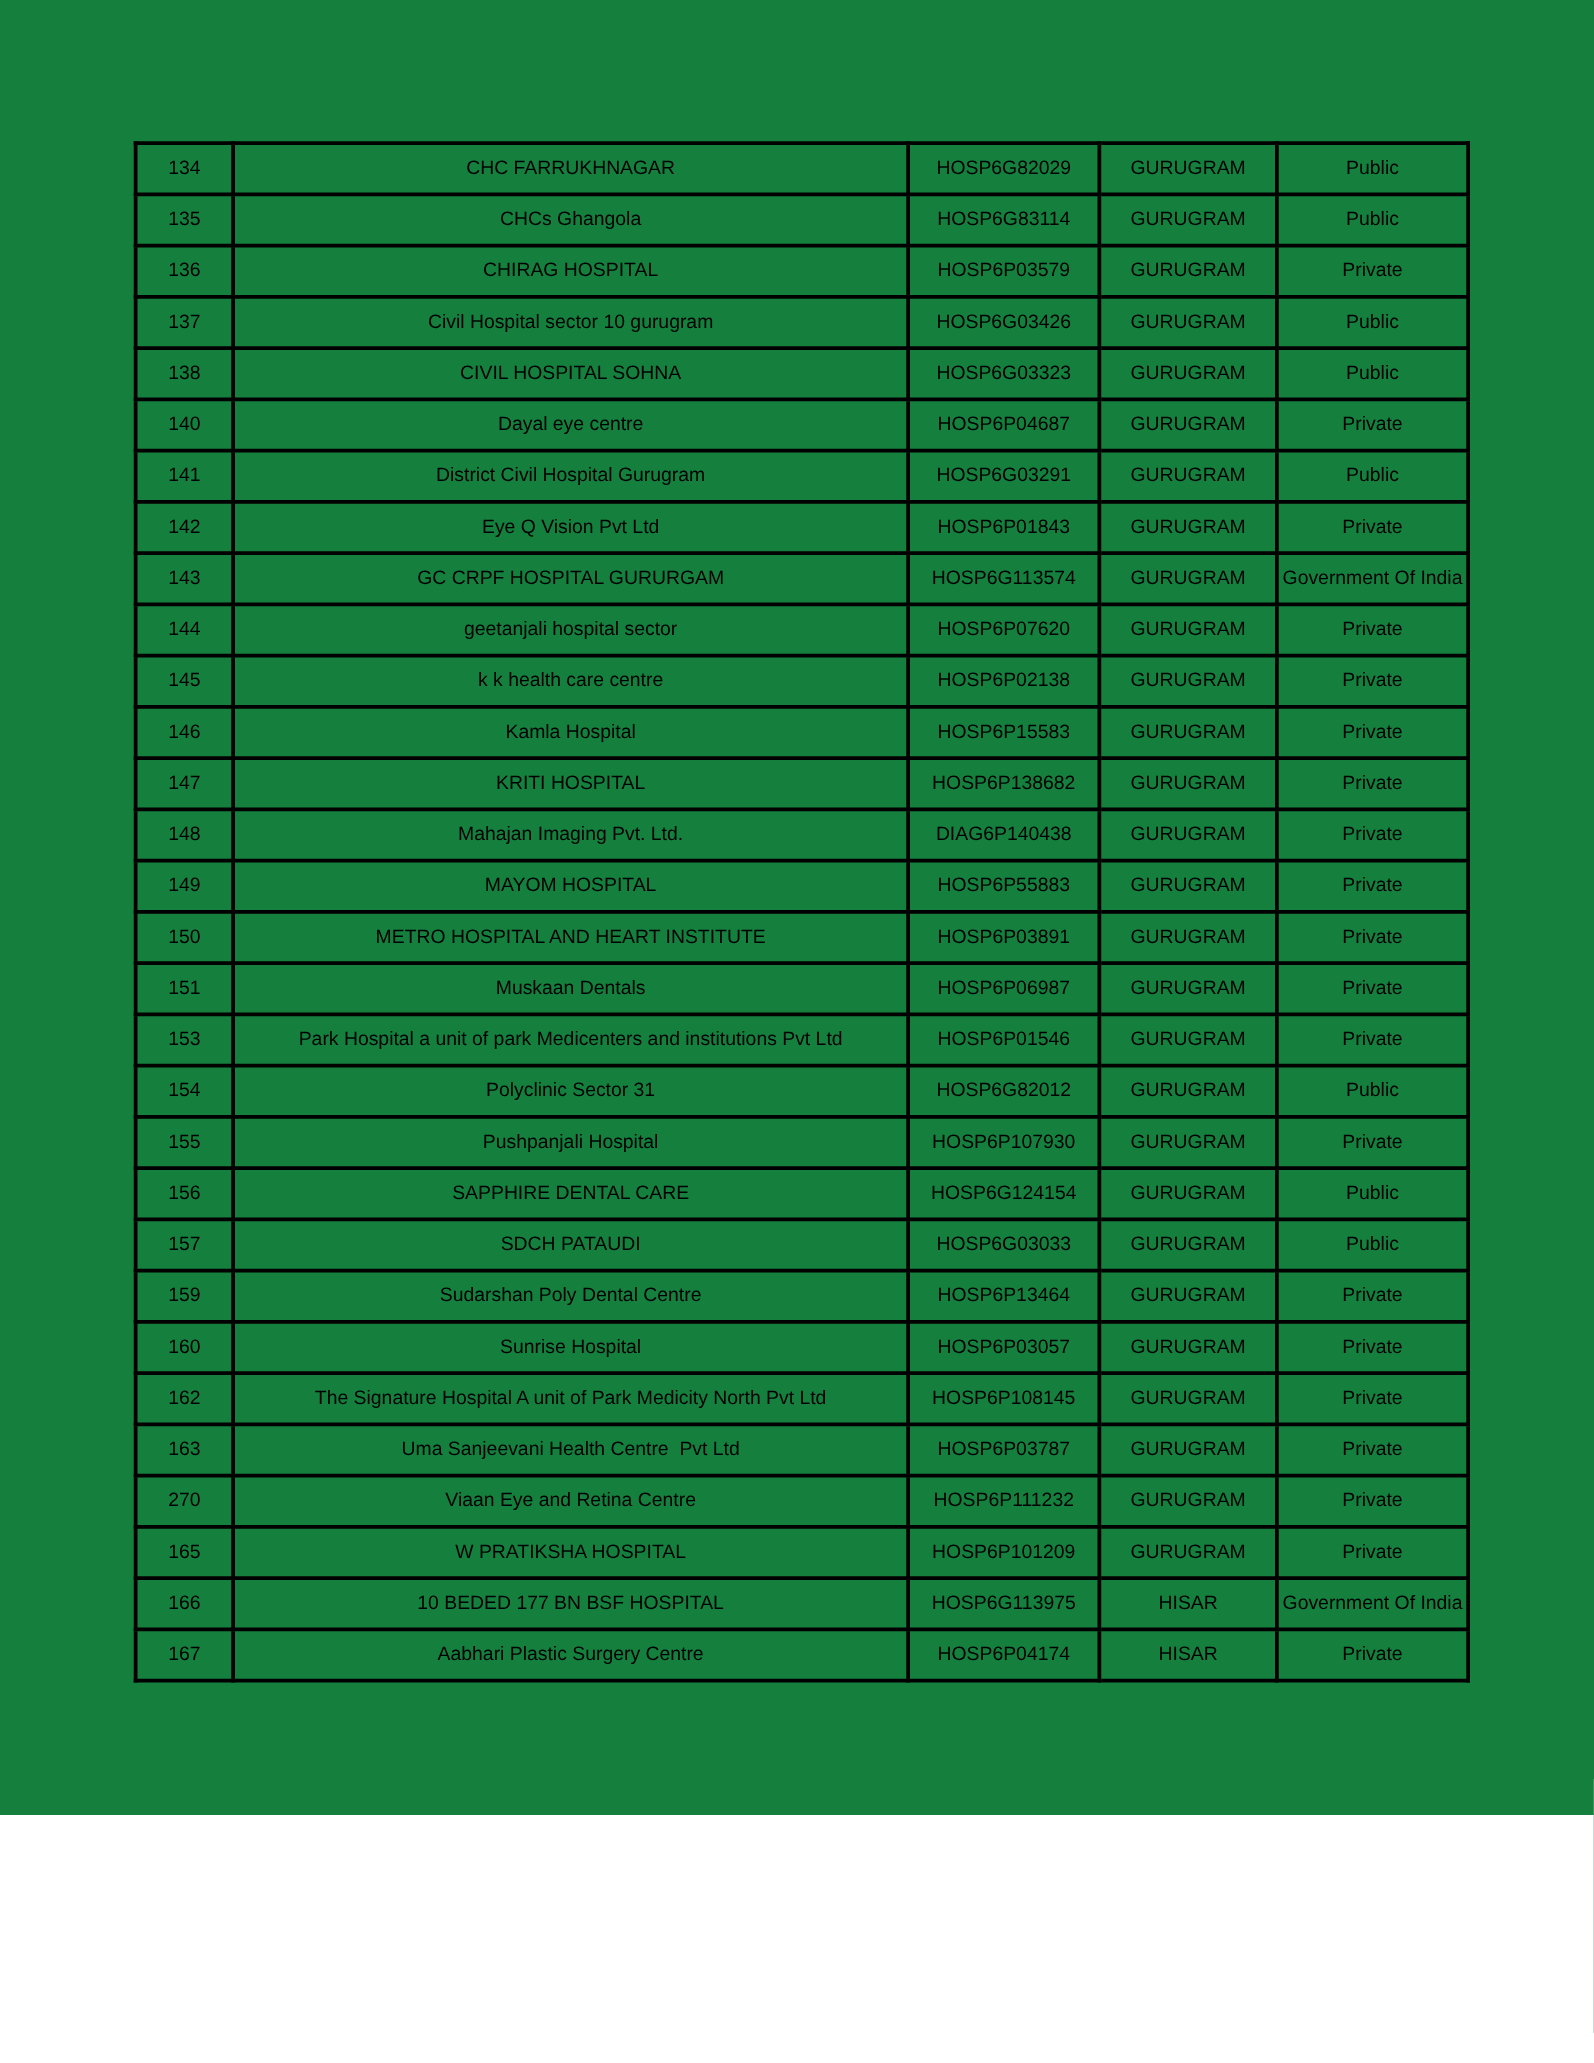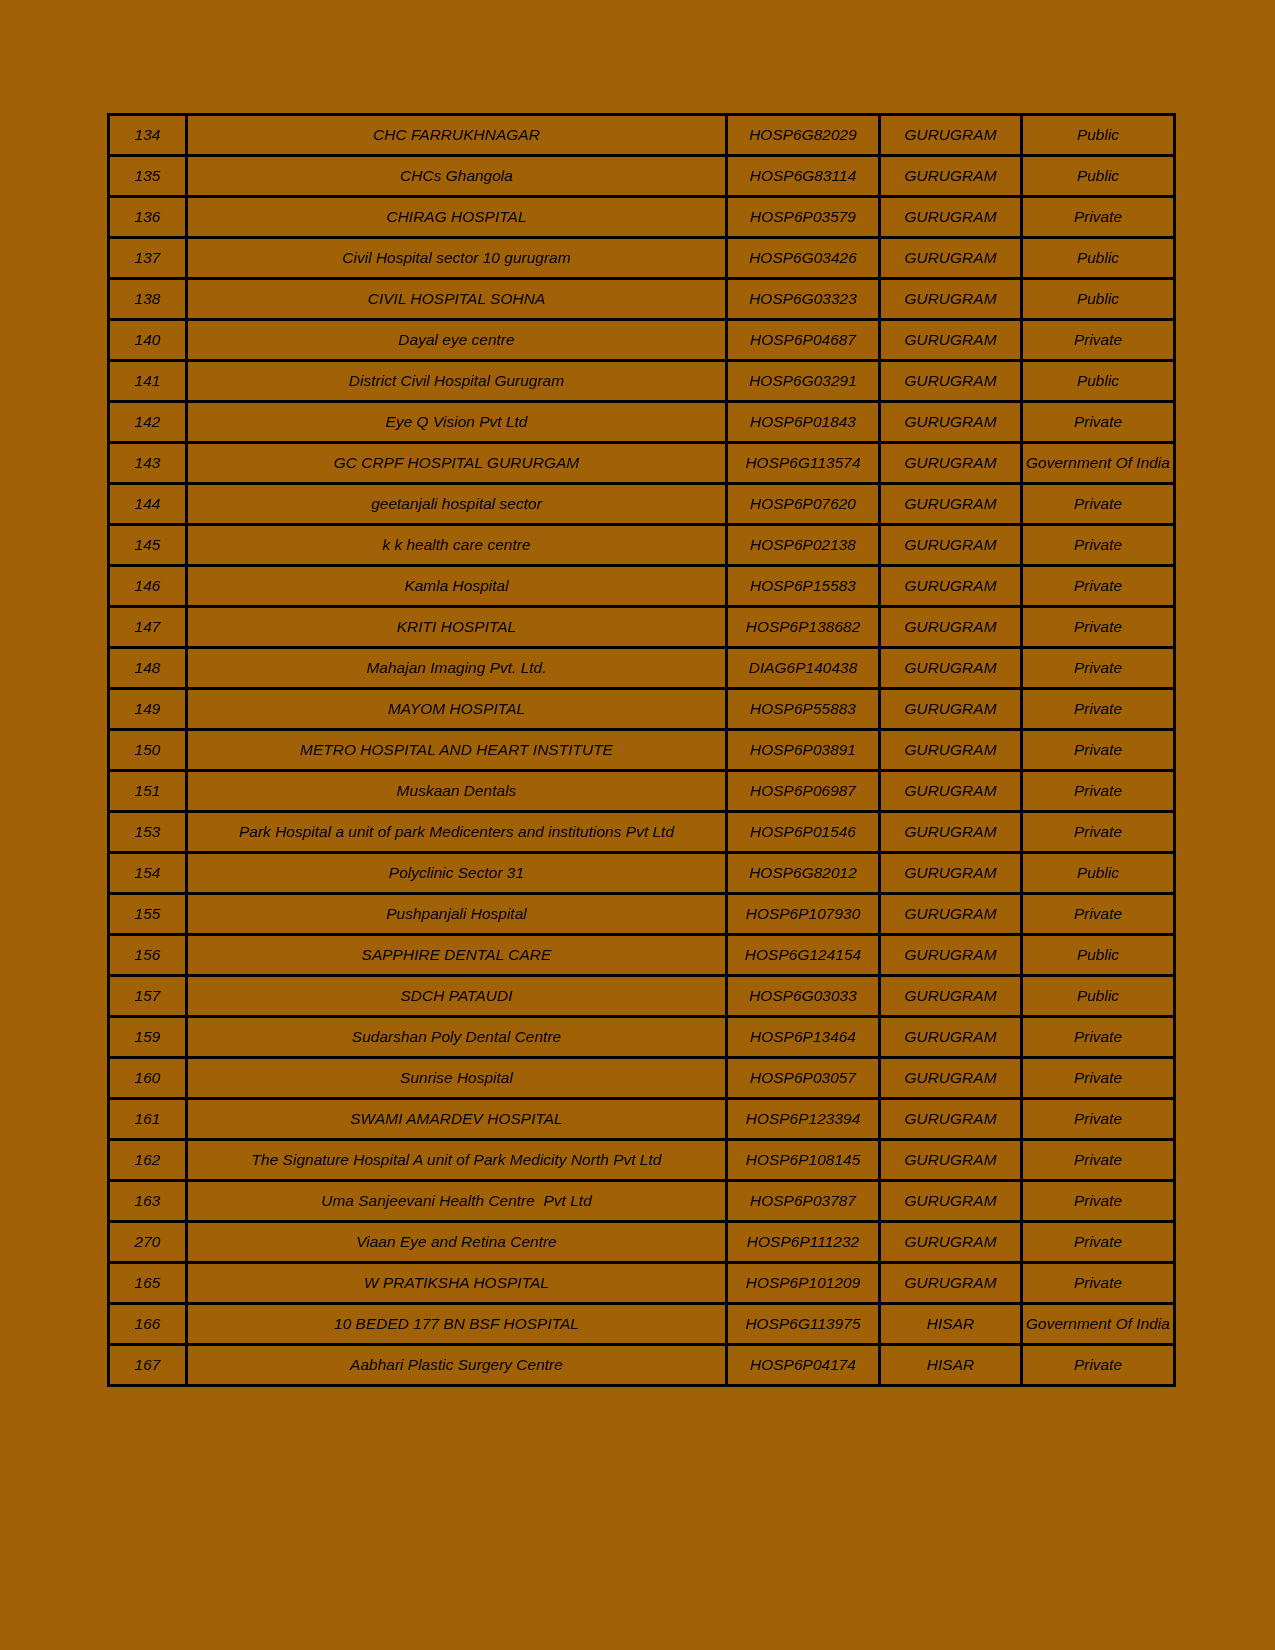--- a/index.html
+++ b/index.html
@@ -12,23 +12,22 @@
     background: #ffffff;
     font-family: "Liberation Sans", sans-serif;
     color: #000000;
     position: relative;
   }
   .page {
     position: absolute;
     left: 0;
     top: 0;
     width: 1275px;
-    height: 1650px;
-    background: #a16207;
-    font-style: italic;
+    height: 1452px;
+    background: #15803d;
   }
   table.hospital-table {
     position: absolute;
     left: 107px;
     top: 113px;
     width: 1058px;
     border-collapse: collapse;
     table-layout: fixed;
   }
   table.hospital-table td {
@@ -220,27 +219,20 @@
           <td class="col-type">Private</td>
         </tr>
         <tr>
           <td class="col-serial">160</td>
           <td class="col-name">Sunrise Hospital</td>
           <td class="col-id">HOSP6P03057</td>
           <td class="col-district">GURUGRAM</td>
           <td class="col-type">Private</td>
         </tr>
         <tr>
-          <td class="col-serial">161</td>
-          <td class="col-name">SWAMI AMARDEV HOSPITAL</td>
-          <td class="col-id">HOSP6P123394</td>
-          <td class="col-district">GURUGRAM</td>
-          <td class="col-type">Private</td>
-        </tr>
-        <tr>
           <td class="col-serial">162</td>
           <td class="col-name">The Signature Hospital A unit of Park Medicity North Pvt Ltd</td>
           <td class="col-id">HOSP6P108145</td>
           <td class="col-district">GURUGRAM</td>
           <td class="col-type">Private</td>
         </tr>
         <tr>
           <td class="col-serial">163</td>
           <td class="col-name">Uma Sanjeevani Health Centre  Pvt Ltd</td>
           <td class="col-id">HOSP6P03787</td>

